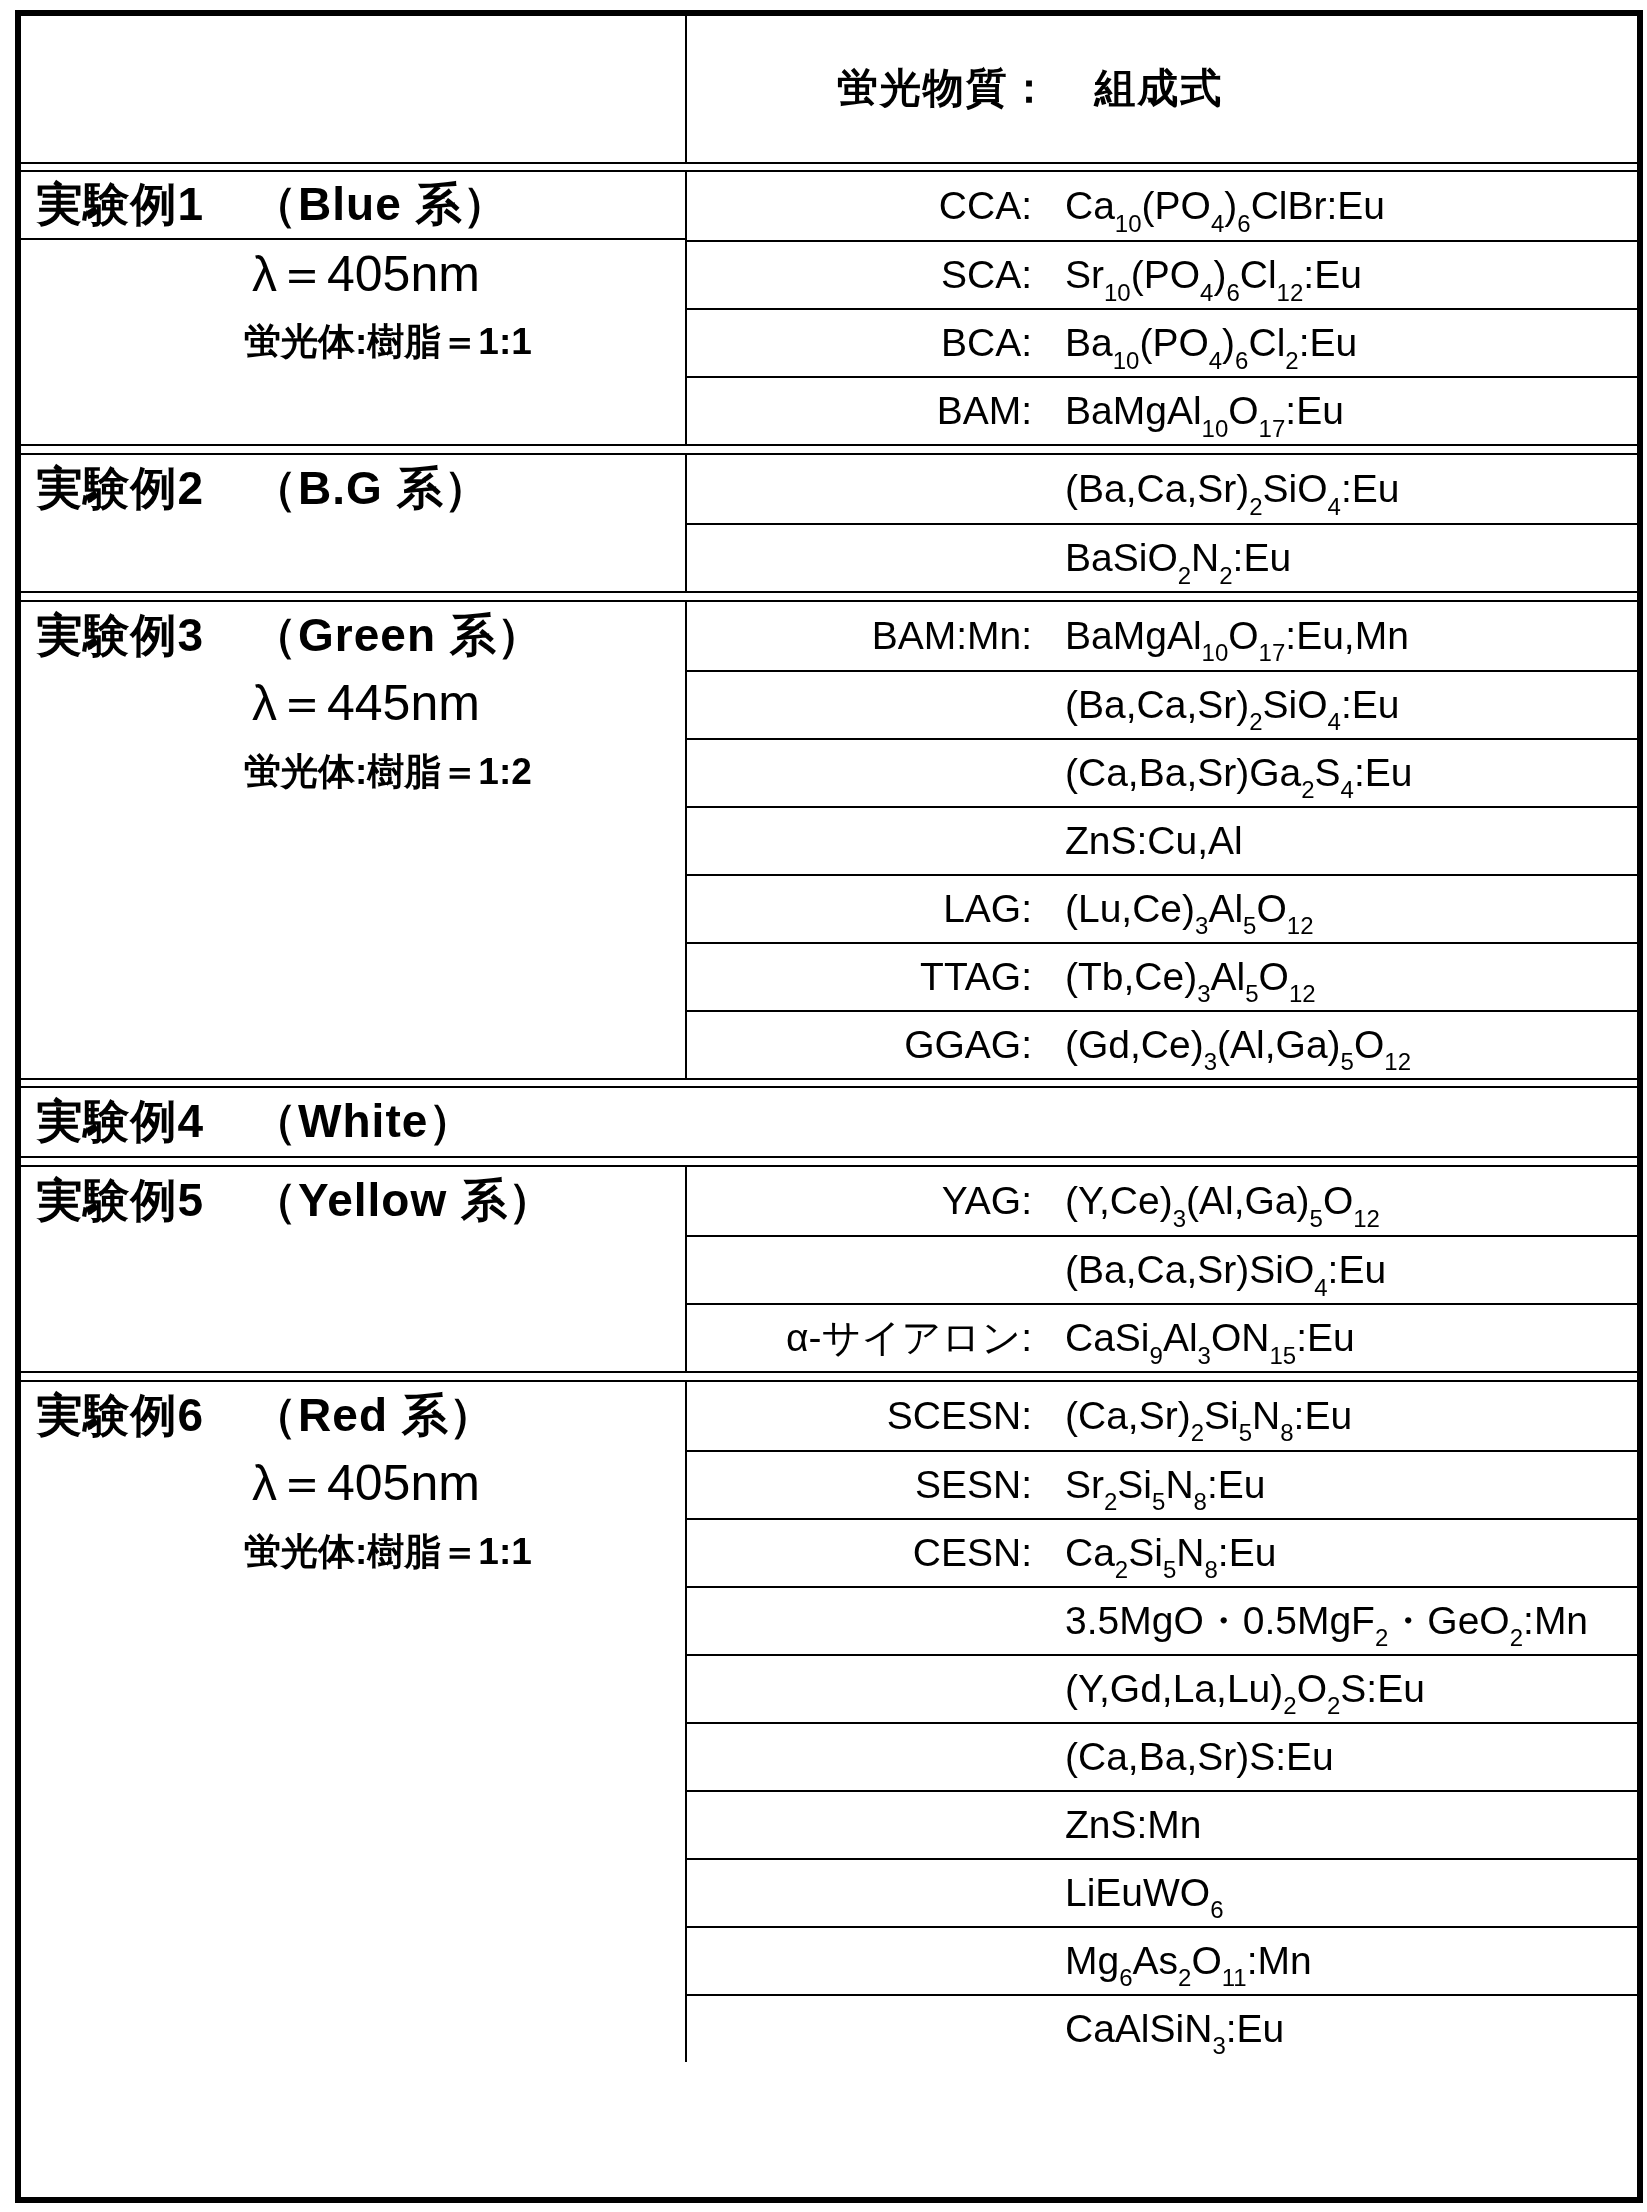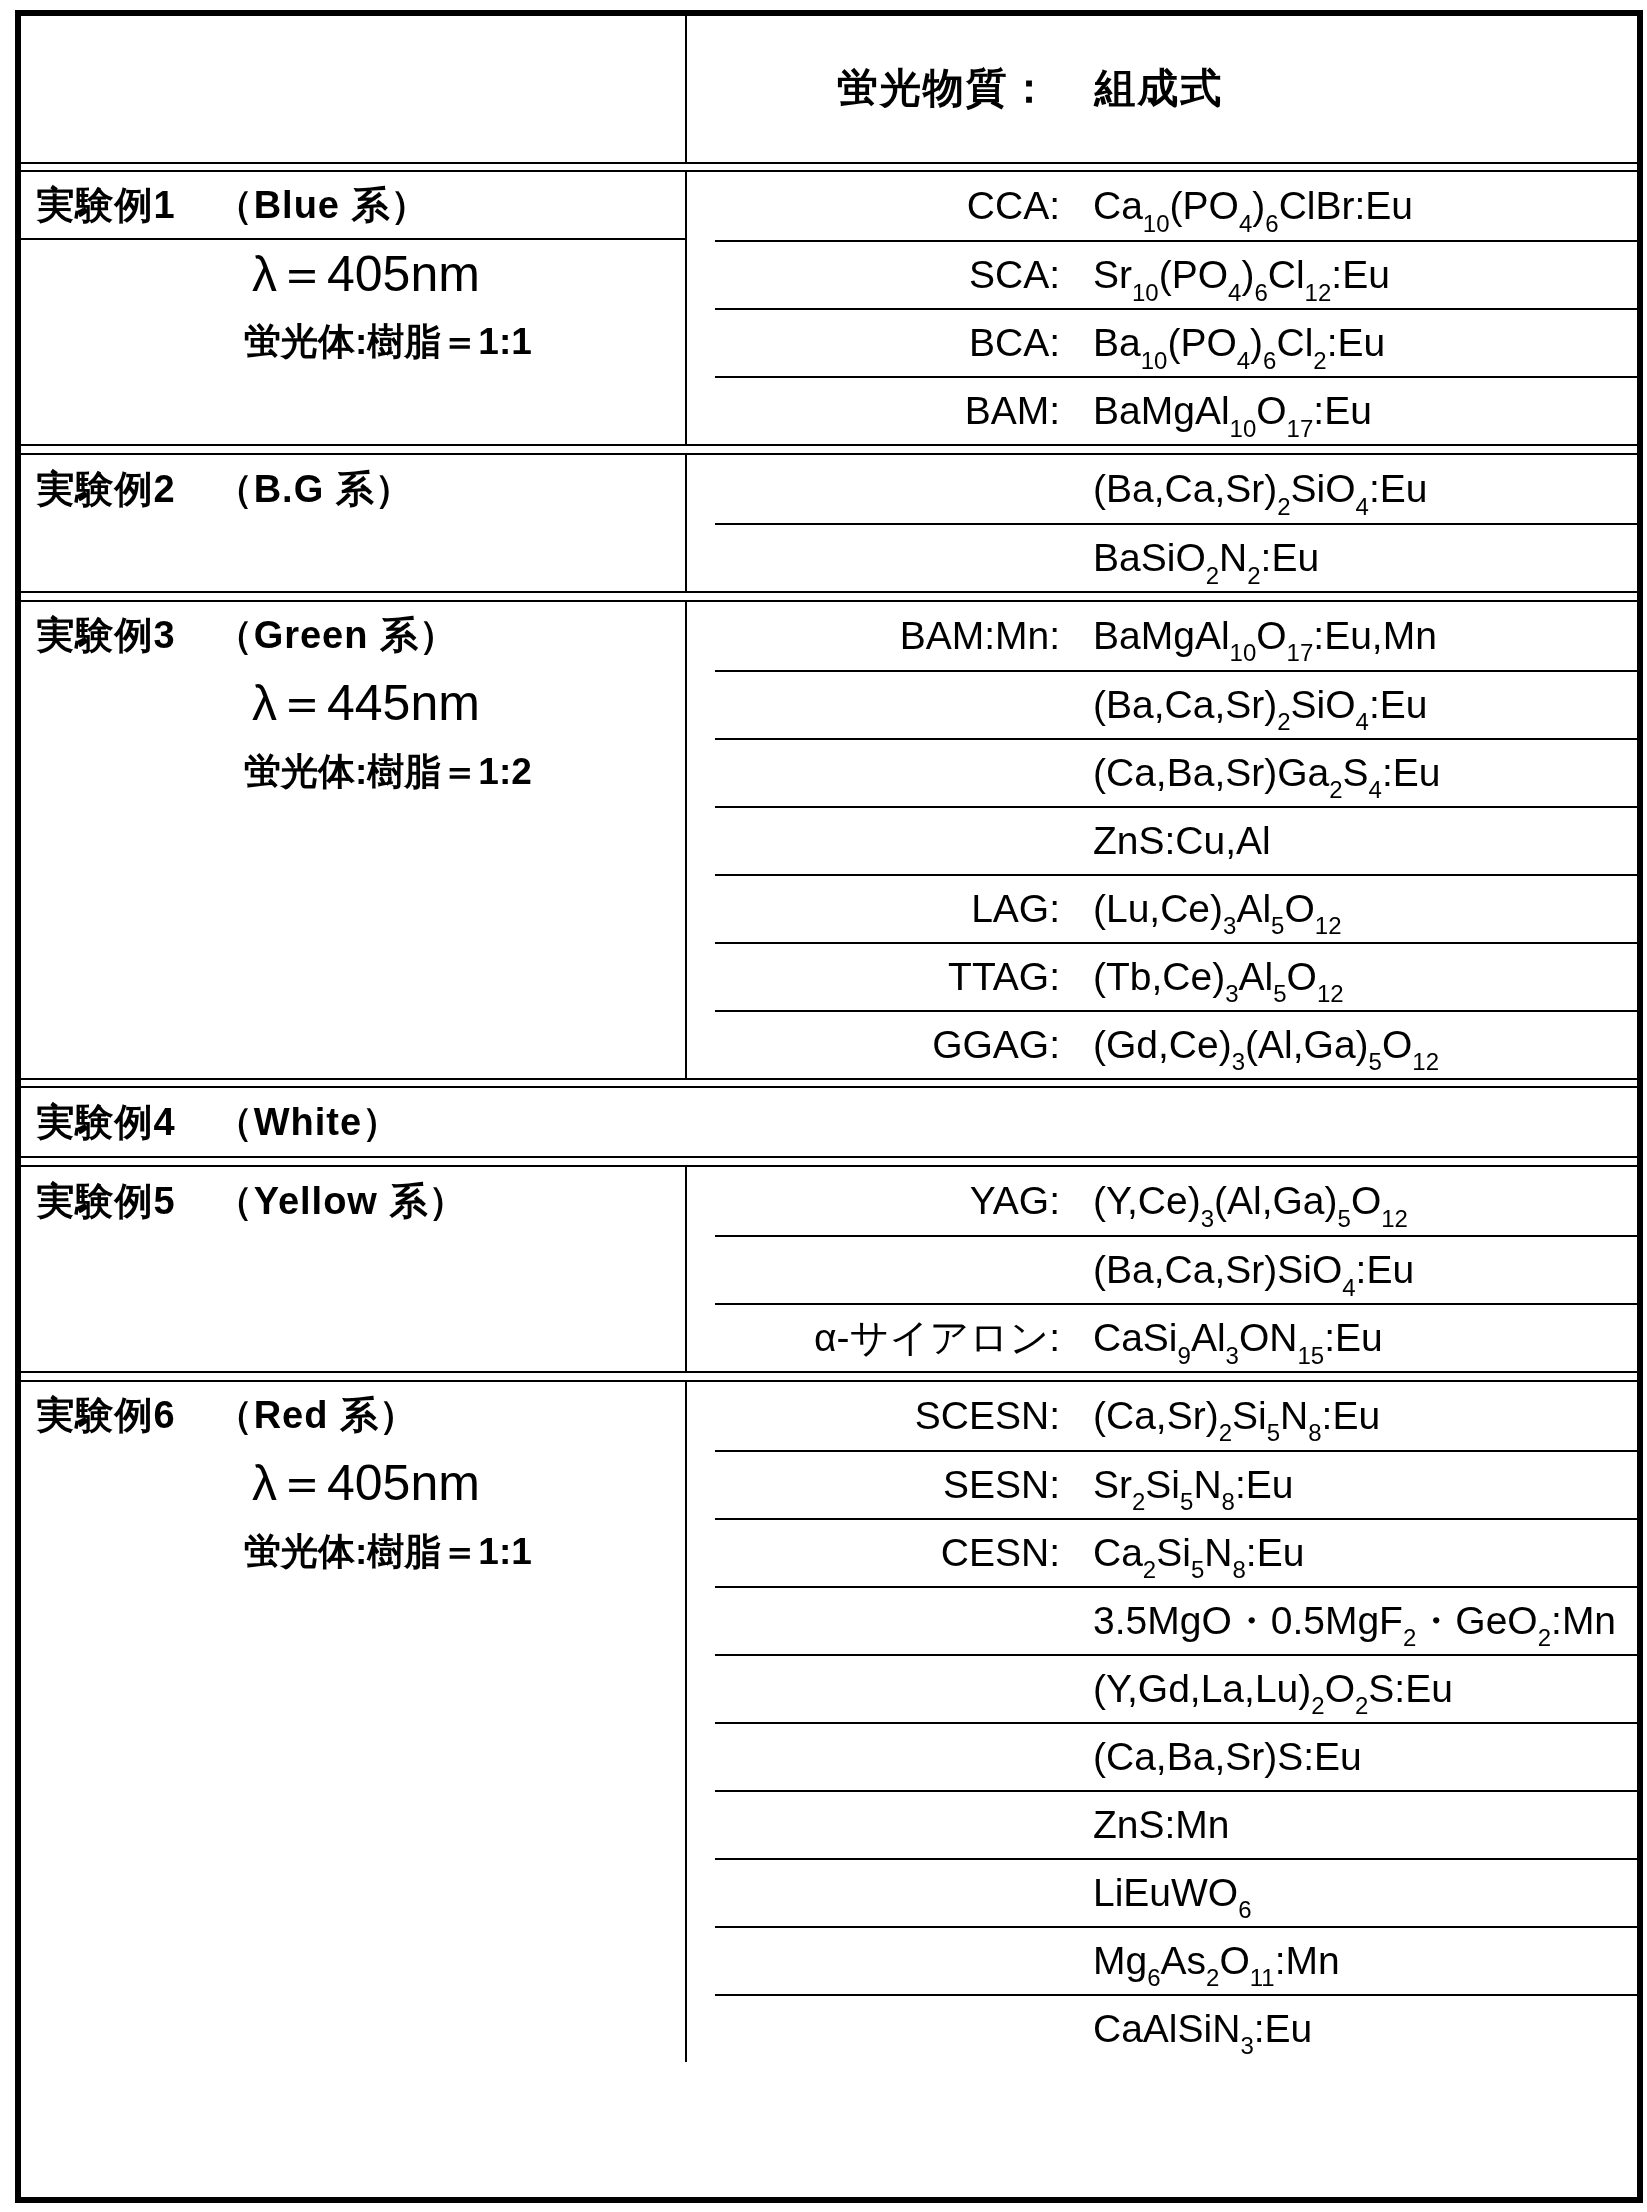--- a/index.html
+++ b/index.html
@@ -14,27 +14,27 @@
   .hrow .hcell{flex:1;border-left:2.9px solid #000;display:flex;align-items:center;
                padding-left:150px;box-sizing:border-box;}
   .htitle{font-size:41px;font-weight:bold;letter-spacing:1.9px;}
   
   .dsep{height:10.7px;flex:none;border-top:2.9px solid #000;border-bottom:2.9px solid #000;
         box-sizing:border-box;}
   
   .block{display:flex;flex:none;}
   .lcell{width:664px;flex:none;display:flex;flex-direction:column;}
   .lt{height:68px;box-sizing:border-box;display:flex;align-items:center;
-      padding-left:15.5px;font-size:38px;font-weight:bold;letter-spacing:1px;white-space:nowrap;}
+      padding-left:15.5px;font-size:46px;font-weight:bold;letter-spacing:1px;white-space:nowrap;}
   .lt.uline{border-bottom:2.9px solid #000;}
   .l2{height:68px;box-sizing:border-box;display:flex;align-items:center;
       padding-left:231px;font-size:50px;white-space:nowrap;}
   .l3{height:68px;box-sizing:border-box;display:flex;align-items:center;
       padding-left:223px;font-size:37px;font-weight:bold;white-space:nowrap;}
-  .rcell{flex:1;border-left:2.9px solid #000;display:flex;flex-direction:column;padding-left:28px;}
+  .rcell{flex:1;border-left:2.9px solid #000;display:flex;flex-direction:column;}
   .rrow{height:68px;box-sizing:border-box;display:flex;align-items:center;}
   .rrow + .rrow{border-top:2.9px solid #000;}
   .pname{width:345px;flex:none;text-align:right;font-size:39px;letter-spacing:0px;
          white-space:nowrap;}
   .pformula{margin-left:33px;font-size:39px;letter-spacing:0px;white-space:nowrap;}
   .pformula sub, .pname sub{font-size:24px;position:relative;top:12.6px;vertical-align:baseline;line-height:0;}
 </style>
 </head>
 <body>
 

